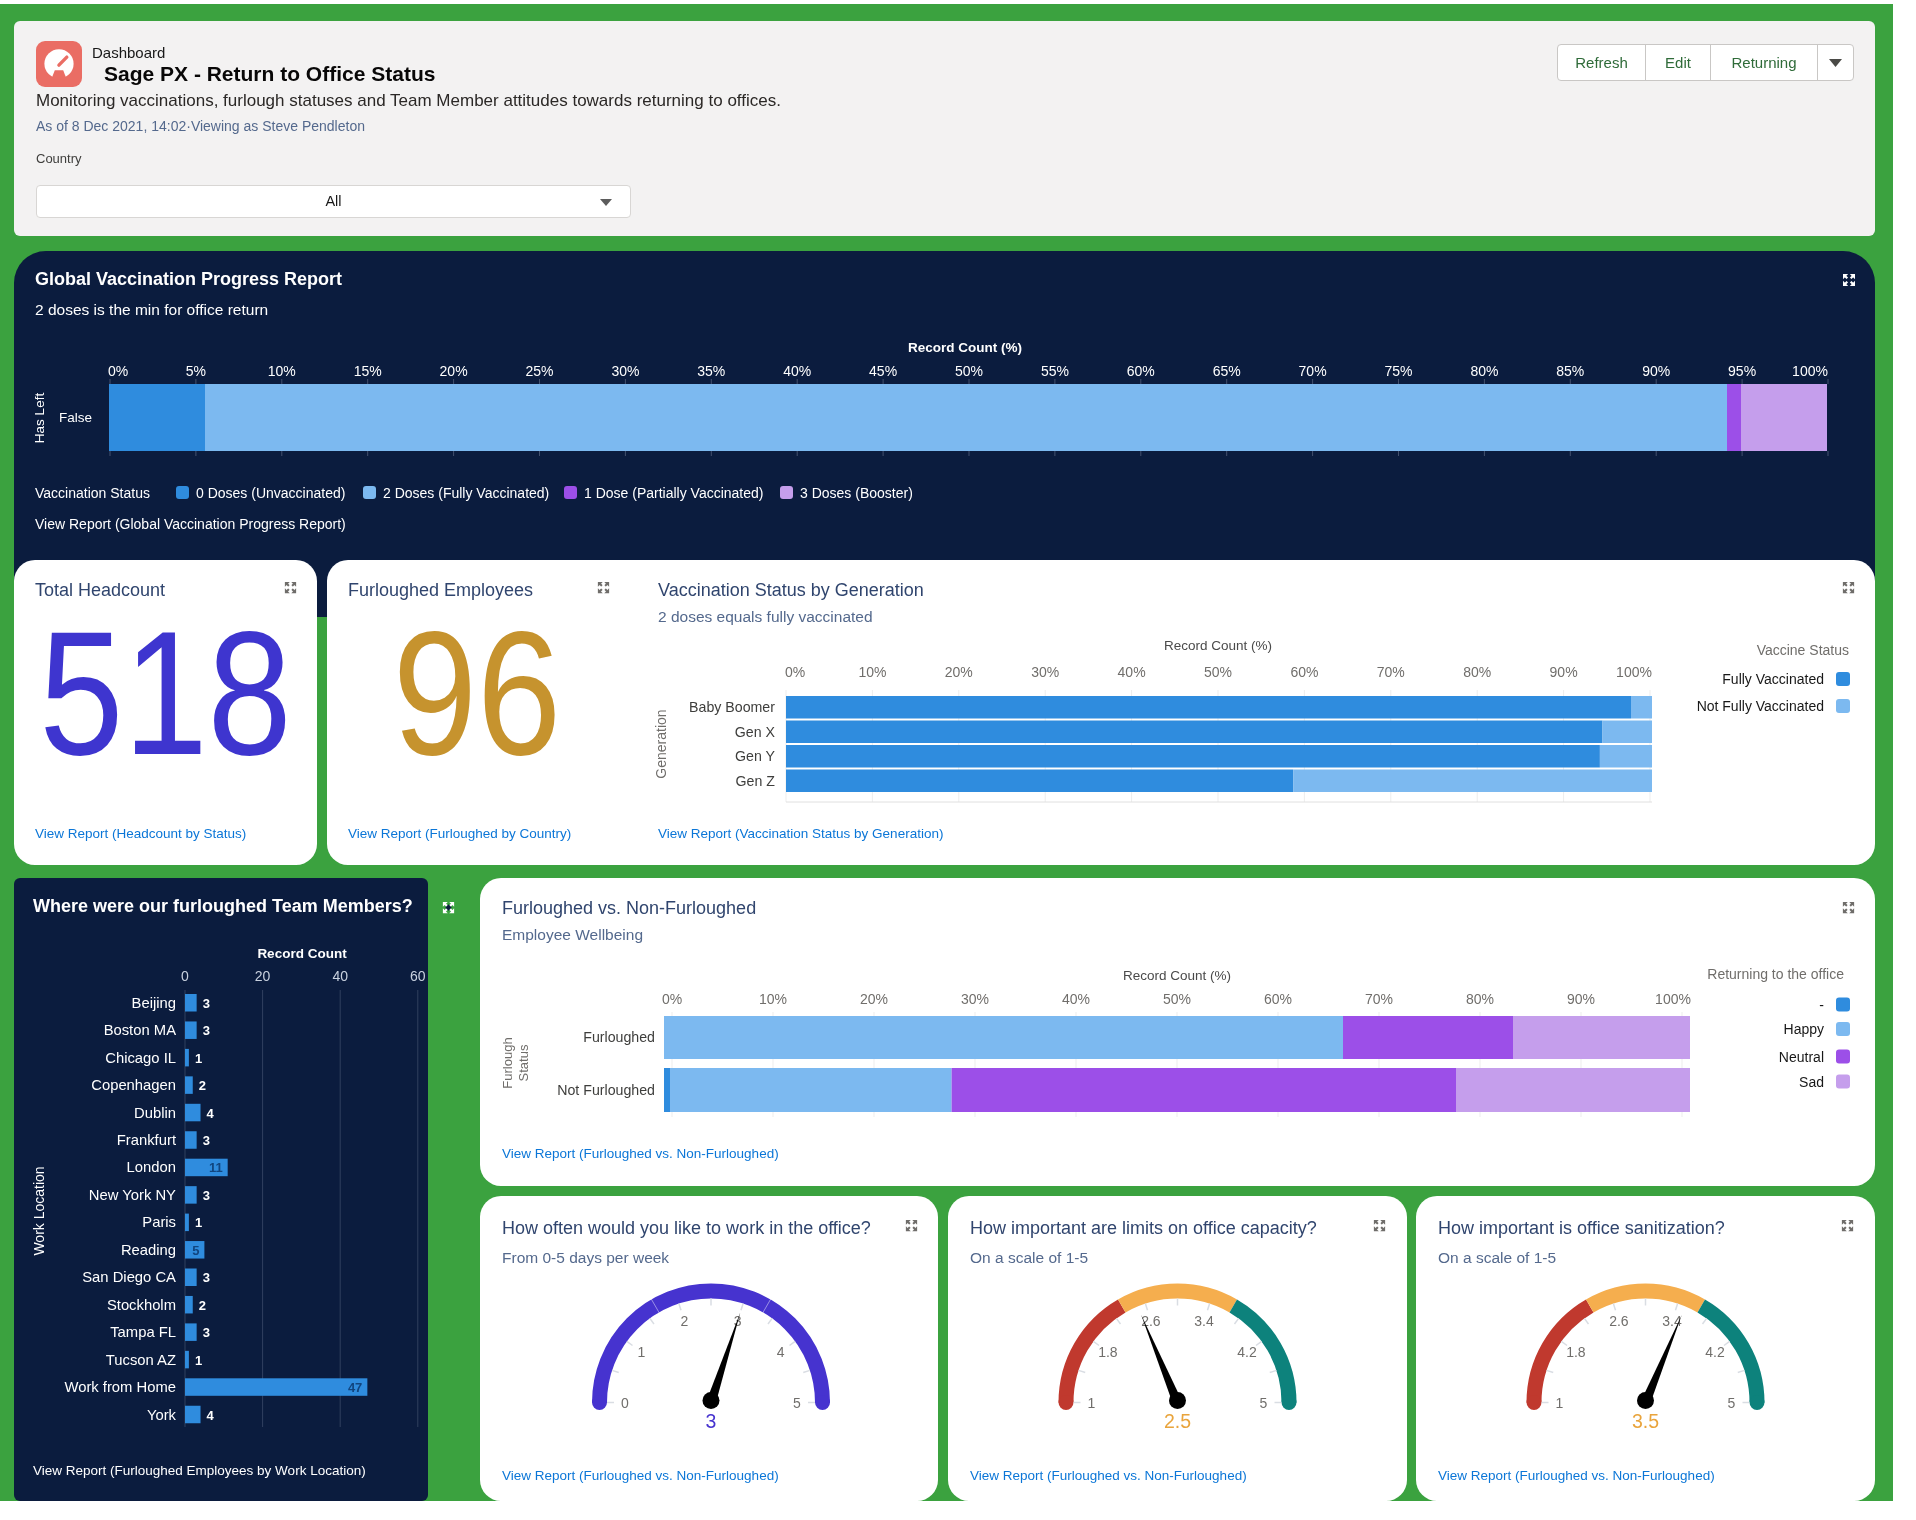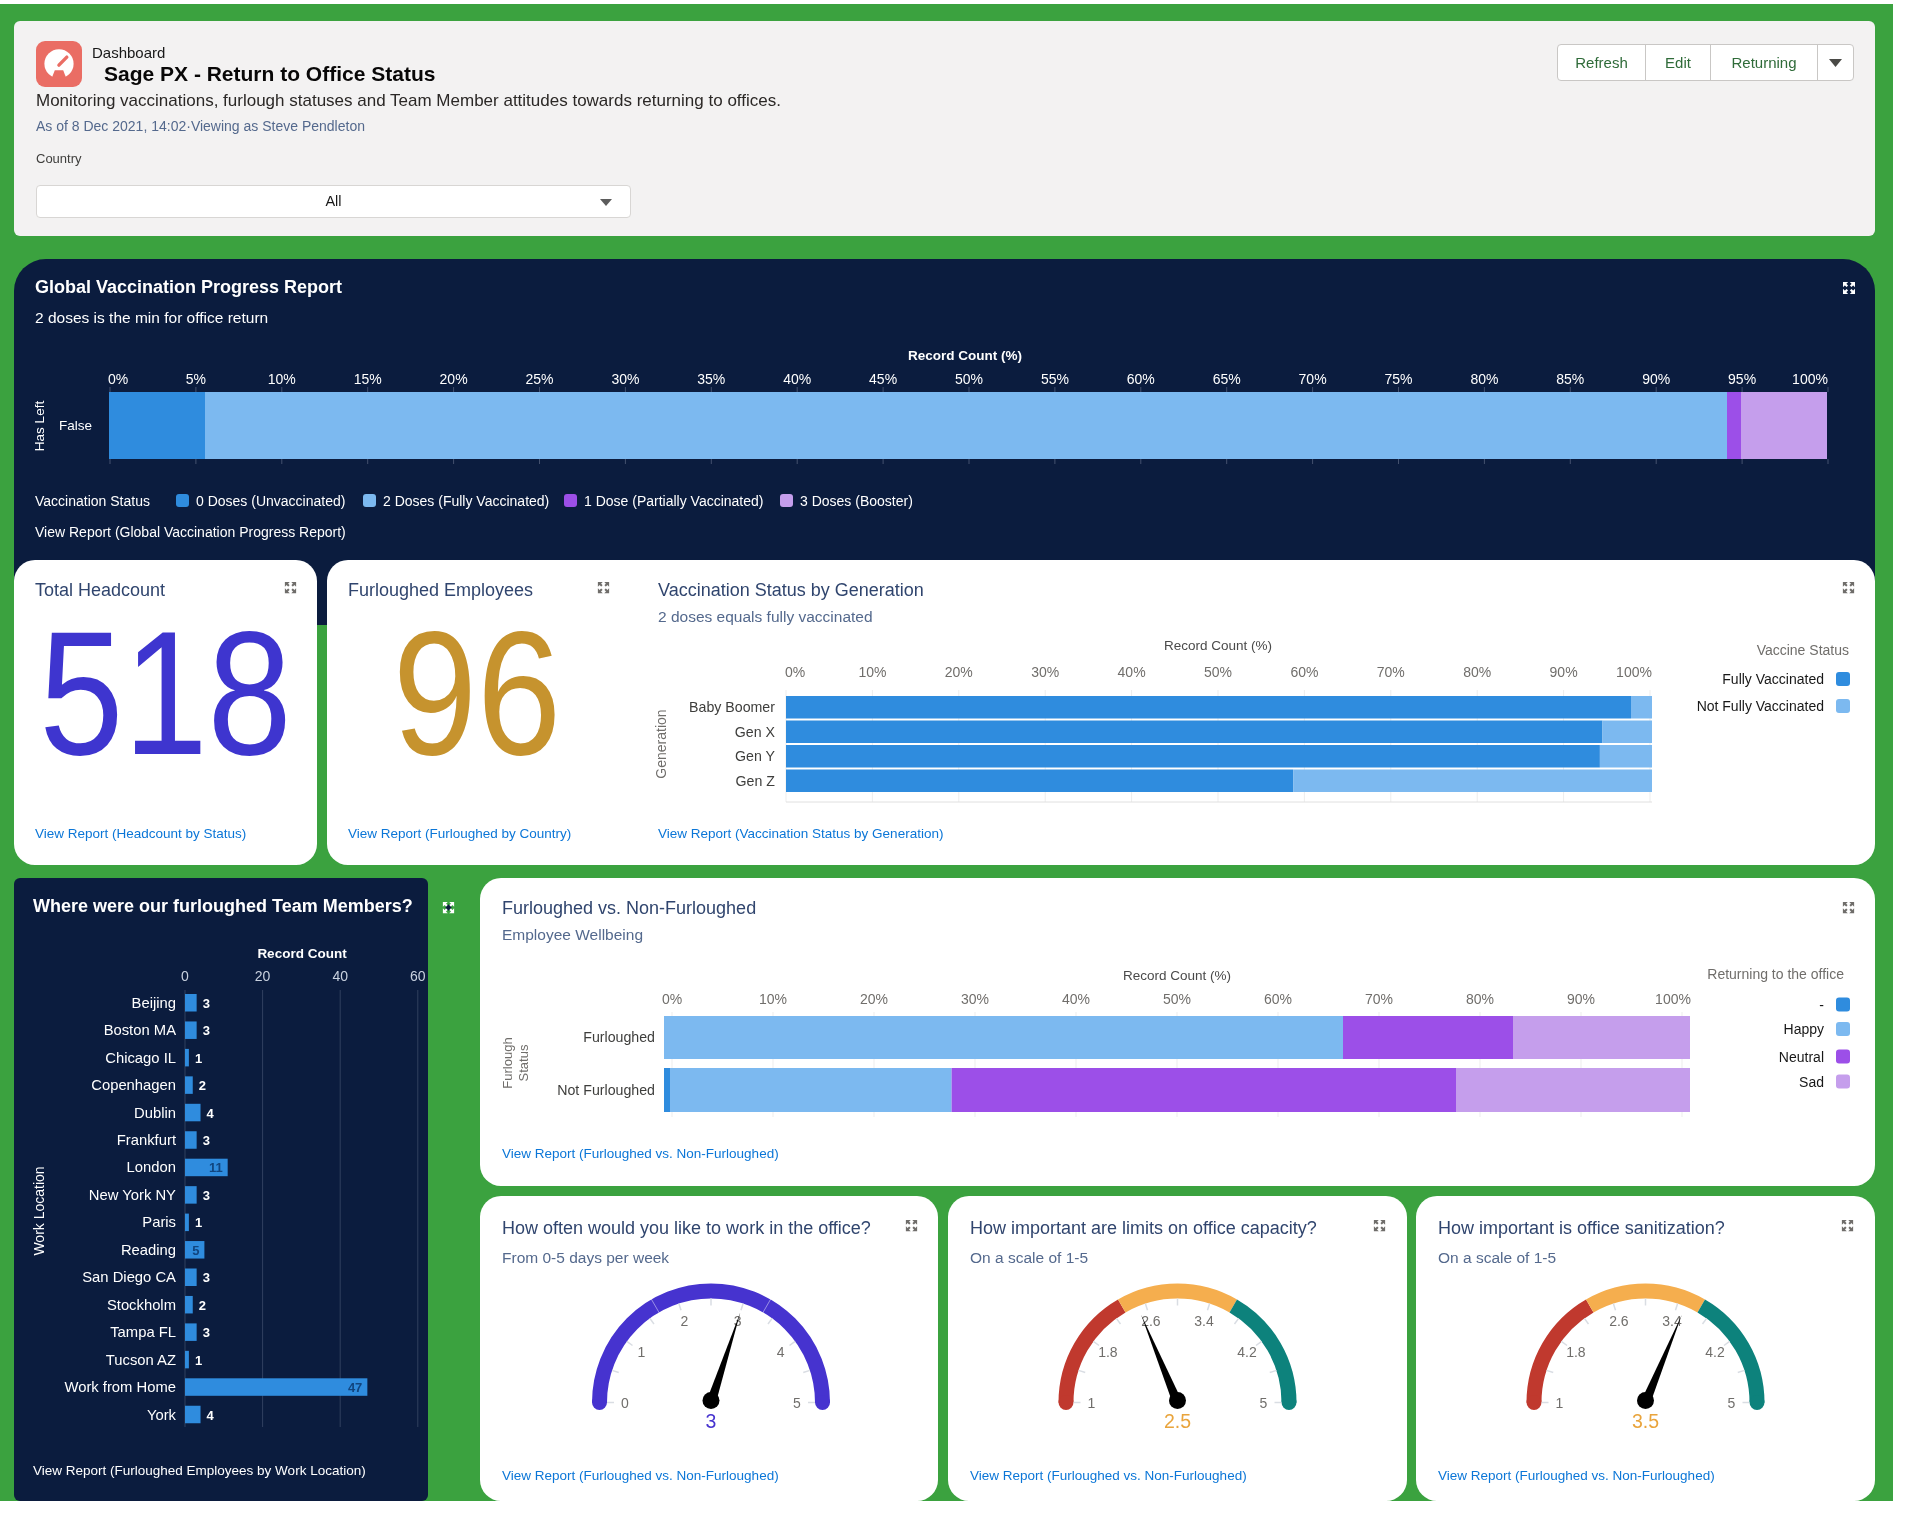--- a/index.html
+++ b/index.html
@@ -46,21 +46,21 @@
       <div style="width:65px; border-right:1px solid #c9c7c5; display:flex; align-items:center; justify-content:center;">Edit</div>
       <div style="width:107px; border-right:1px solid #c9c7c5; display:flex; align-items:center; justify-content:center;">Returning</div>
       <div style="width:35px; display:flex; align-items:center; justify-content:center;">
         <svg width="13" height="8" viewBox="0 0 13 8">
             <path d="M0 0 L13 0 L6.5 8 Z" fill="#4a4a46"></path>
           </svg>
       </div>
     </div>
   </div>
 
-  <div class="panel navy" style="left:14px; top:259px; width:1861px; height:366px;border-radius:32px;">
+  <div class="panel navy" style="left:14px; top:251px; width:1861px; height:366px;border-radius:32px;">
     <div class="wtitle" style="position:absolute; left:21px; top:18px;">Global Vaccination Progress Report</div>
     <div class="wsub" style="position:absolute; left:21px; top:50px;">2 doses is the min for office return</div>
     <svg width="16" height="16" viewBox="0 0 16 16" style="position:absolute; left:1827px; top:21px;">
       <g fill="#ffffff">
           <path d="M2 2 L7.2 2 L2 7.2 Z"></path>
           <path d="M8.8 2 L14 2 L14 7.2 Z"></path>
           <path d="M14 8.8 L14 14 L8.8 14 Z"></path>
           <path d="M2 8.8 L7.2 14 L2 14 Z"></path>
         </g>
         <g stroke="#ffffff" stroke-width="2.2">

